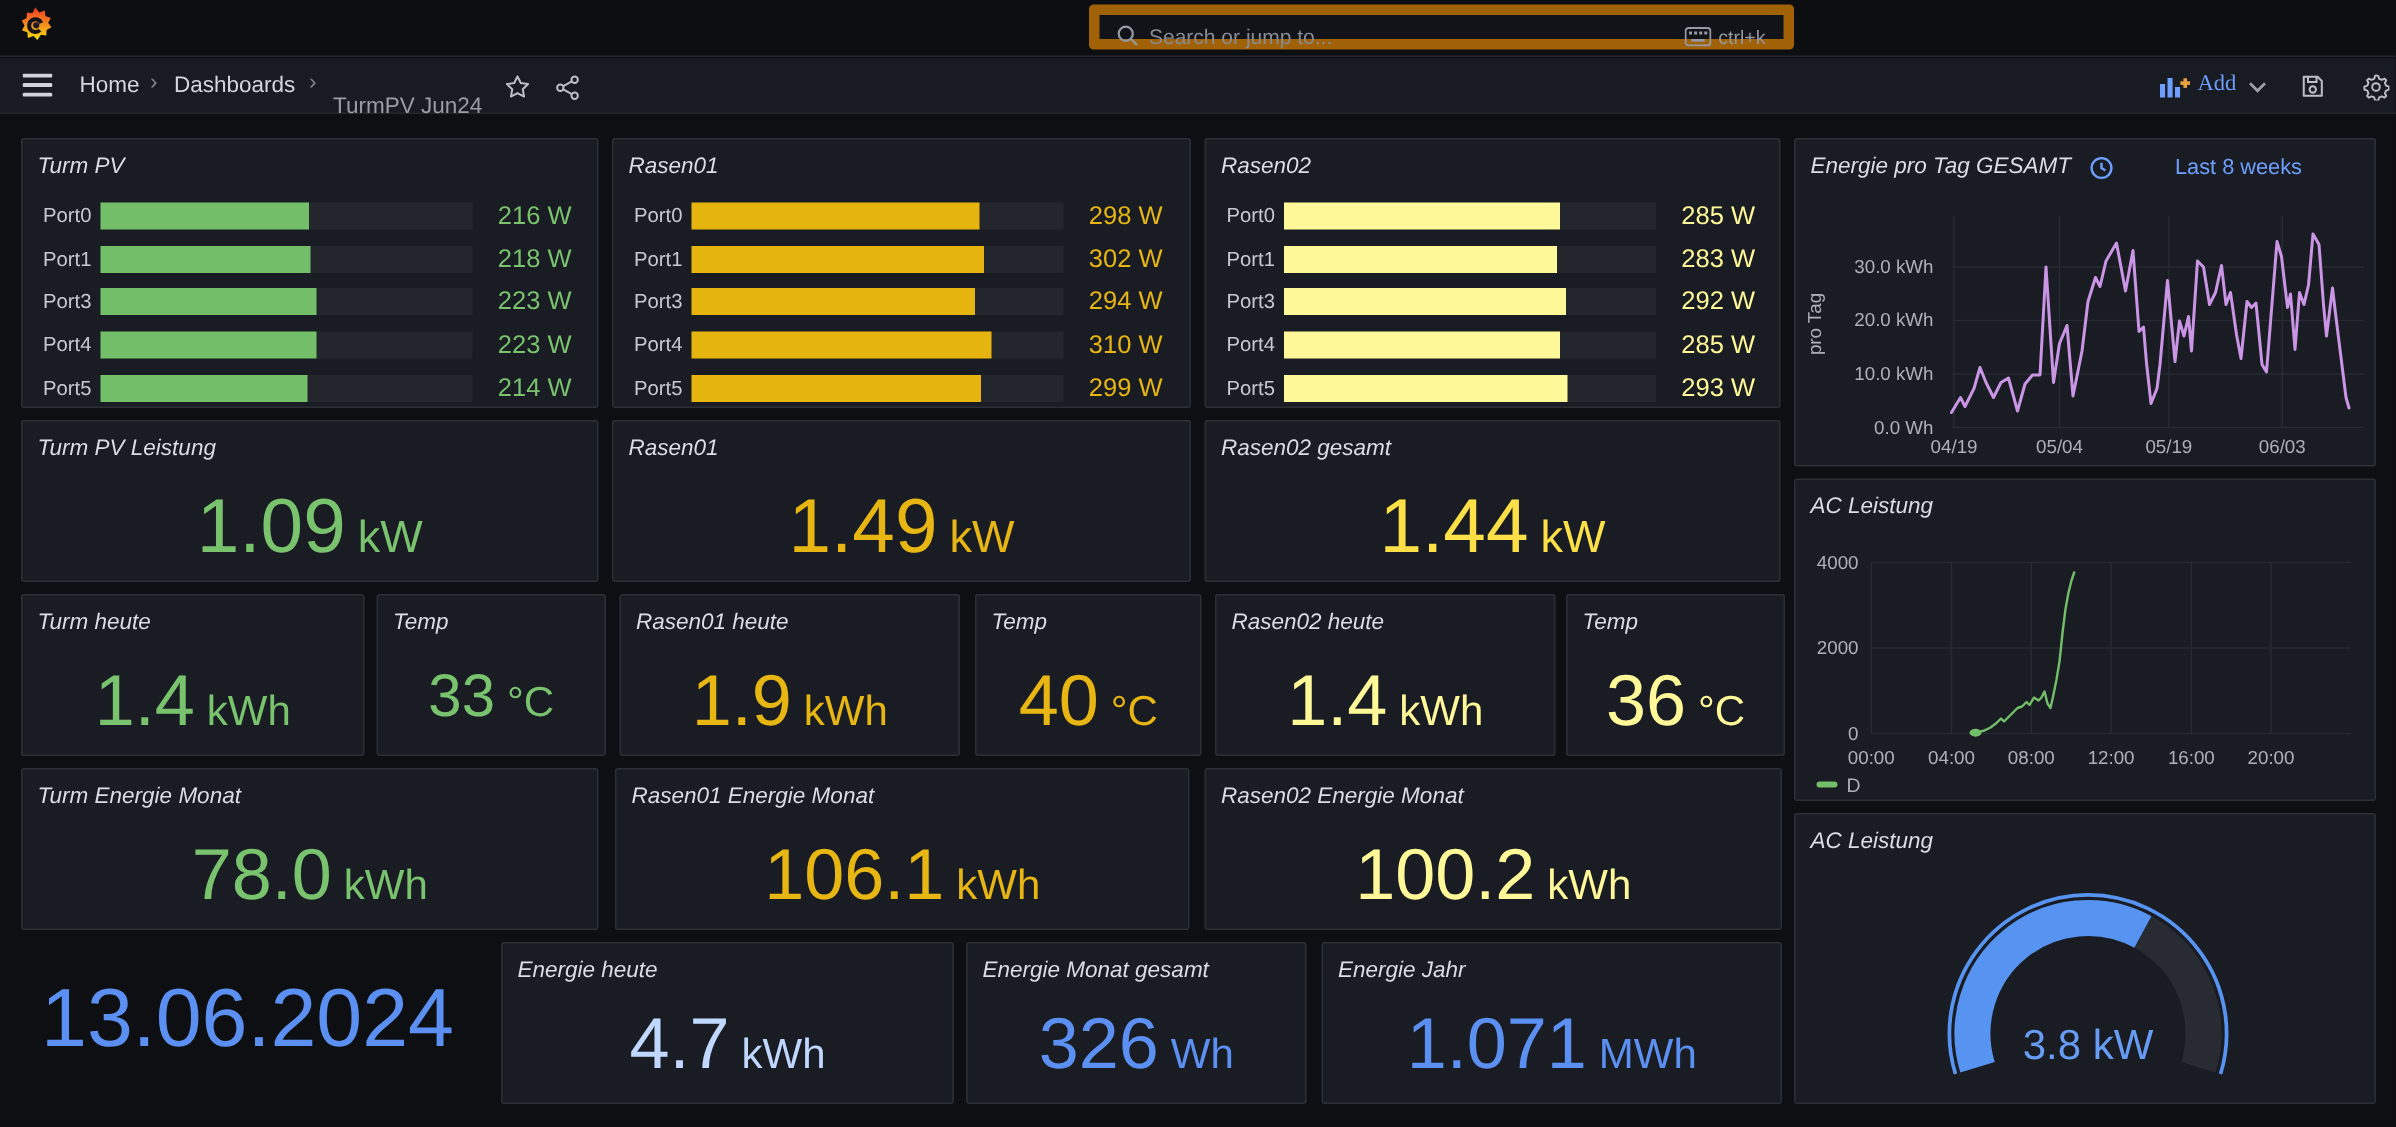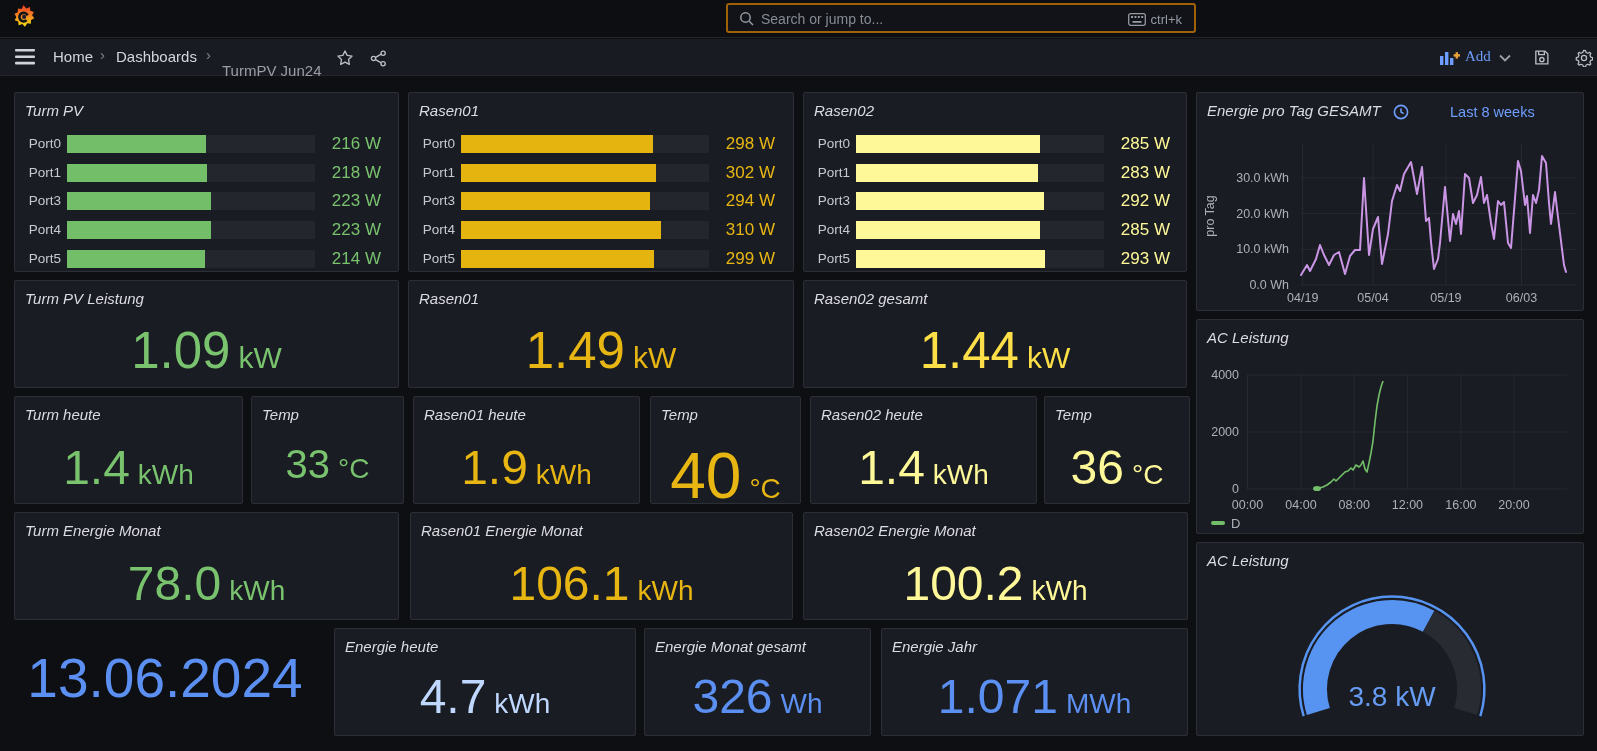--- a/index.html
+++ b/index.html
@@ -28,21 +28,21 @@
       <stop offset="0" stop-color="#f5e20c"></stop>
           <stop offset="0.55" stop-color="#f58021"></stop>
           <stop offset="1" stop-color="#ee3b24"></stop>
     </linearGradient>
       </defs>
     <path d="M12 2 L14.6 5.2 L18.2 3.9 L18.5 7.4 L22 8.6 L20.3 11.7 L22.4 14.7 L19.3 16.4 L19.1 20 L15.6 19.5 L13.4 22.8 L10.9 20.3 L7.3 21.5 L6.9 17.9 L3.5 16.7 L5.1 13.5 L3.3 10.3 L6.4 8.8 L6.7 5.2 L10.2 5.7 Z" fill="url(#lg)"></path>
     <path d="M15.9 11.9 a4.1 4.1 0 1 0 -0.9 4.6" fill="none" stroke="#141519" stroke-width="2.6"></path>
     <circle cx="12.6" cy="13.4" r="2" fill="#1c1b2e"></circle>
   </svg>
 
-  <div style="position:absolute;left:726px;top:3px;width:470px;height:30px;background:#111318;border:2px solid #a16207;border-radius:3px;">
+  <div style="position:absolute;left:726px;top:3px;width:470px;height:30px;background:#111318;border:7px solid #a16207;border-radius:3px;">
     <svg width="16" height="16" viewBox="0 0 16 16" style="position:absolute;left:11px;top:6px">
       <circle cx="6.5" cy="6.5" r="4.7" fill="none" stroke="#9599a2" stroke-width="1.5"></circle>
       <line x1="10.2" y1="10.2" x2="14" y2="14" stroke="#9599a2" stroke-width="1.5"></line>
     </svg>
     <span style="position:absolute;left:33px;top:6px;font-size:14px;color:#878b94;">Search or jump to...</span>
     <svg width="18" height="13" viewBox="0 0 18 13" style="position:absolute;right:48px;top:8px">
       <rect x="0.7" y="0.7" width="16.6" height="11.6" rx="2" fill="none" stroke="#9599a2" stroke-width="1.3"></rect>
       <rect x="3" y="3" width="2" height="2" fill="#9599a2"></rect>
         <rect x="6.4" y="3" width="2" height="2" fill="#9599a2"></rect>
         <rect x="9.8" y="3" width="2" height="2" fill="#9599a2"></rect>
@@ -187,21 +187,21 @@
 <div class="panel" style="left:251px;top:396px;width:153px;height:108px">
   <div class="ptitle">Temp</div>
   <div class="statv" style="top:46.9px;color:#79c26e"><span class="num" style="font-size:40px">33</span><span class="unit" style="font-size:28px">°C</span></div>
 </div>
 <div class="panel" style="left:413px;top:396px;width:227px;height:108px">
   <div class="ptitle">Rasen01 heute</div>
   <div class="statv" style="top:46.9px;color:#e8b613"><span class="num" style="font-size:48px">1.9</span><span class="unit" style="font-size:28px">kWh</span></div>
 </div>
 <div class="panel" style="left:650px;top:396px;width:151px;height:108px">
   <div class="ptitle">Temp</div>
-  <div class="statv" style="top:46.9px;color:#e8b613"><span class="num" style="font-size:64px">40</span><span class="unit" style="font-size:28px">°C</span></div>
+  <div class="statv" style="top:46.9px;color:#e8b613"><span class="num" style="font-size:48px">40</span><span class="unit" style="font-size:28px">°C</span></div>
 </div>
 <div class="panel" style="left:810px;top:396px;width:227px;height:108px">
   <div class="ptitle">Rasen02 heute</div>
   <div class="statv" style="top:46.9px;color:#fff899"><span class="num" style="font-size:48px">1.4</span><span class="unit" style="font-size:28px">kWh</span></div>
 </div>
 <div class="panel" style="left:1044px;top:396px;width:146px;height:108px">
   <div class="ptitle">Temp</div>
   <div class="statv" style="top:46.9px;color:#fff899"><span class="num" style="font-size:48px">36</span><span class="unit" style="font-size:28px">°C</span></div>
 </div>
 

